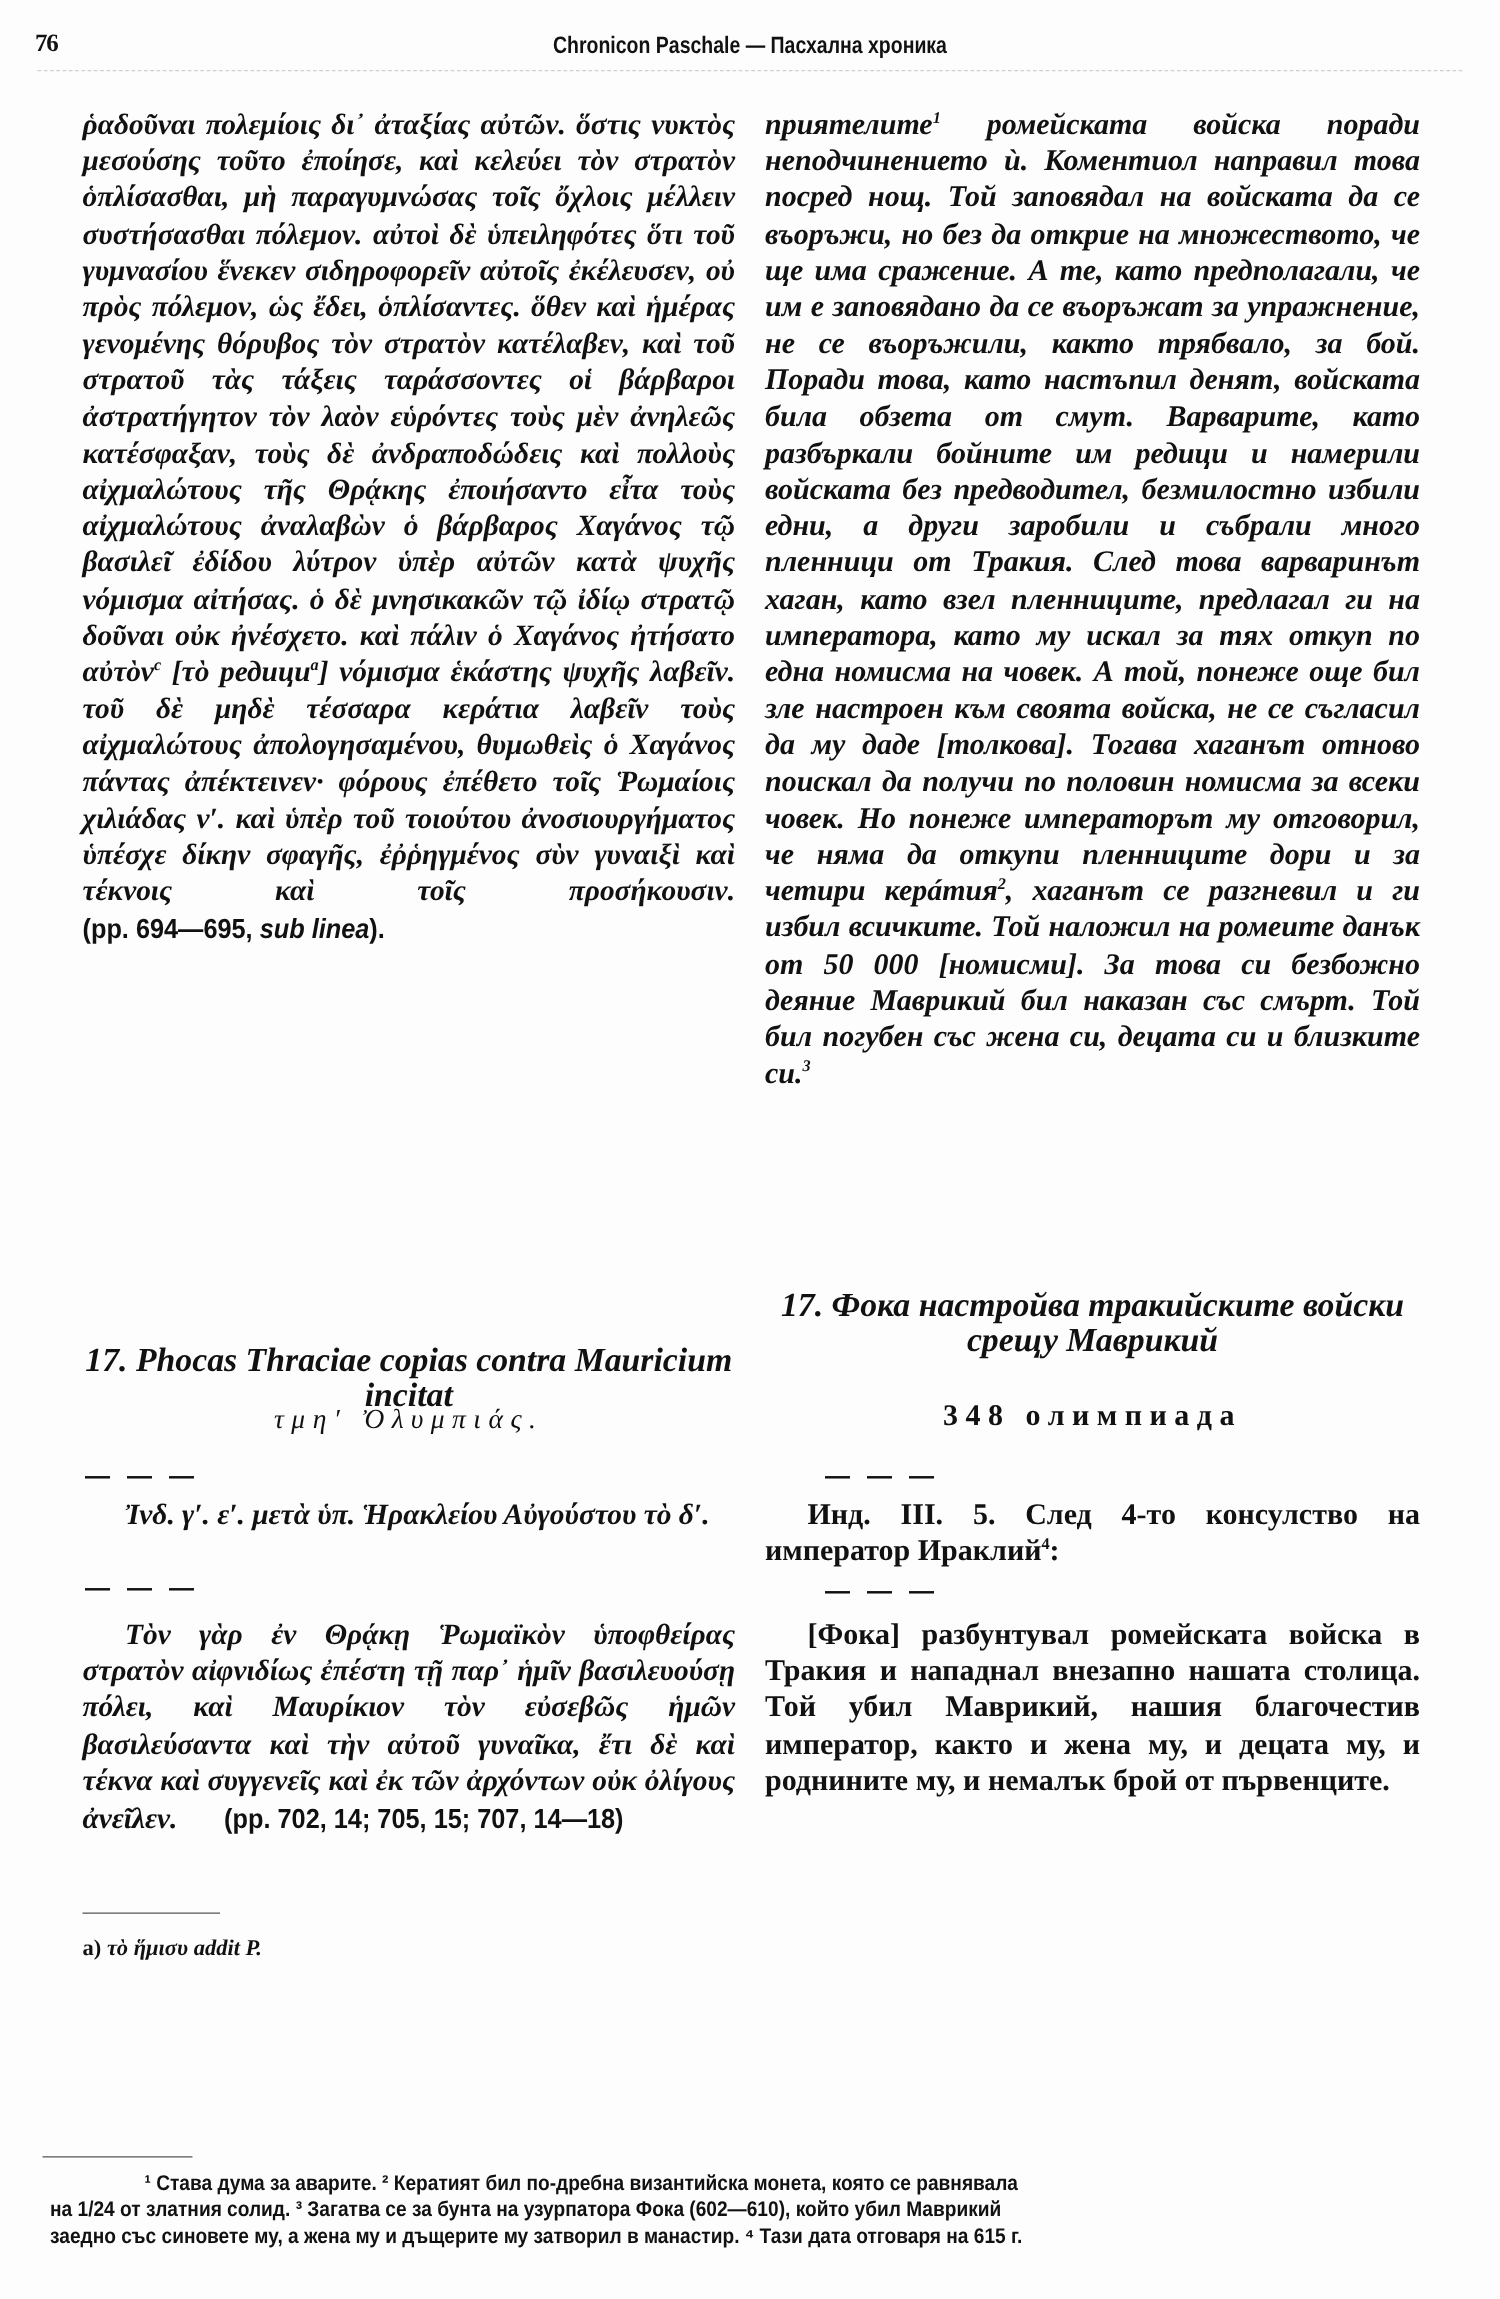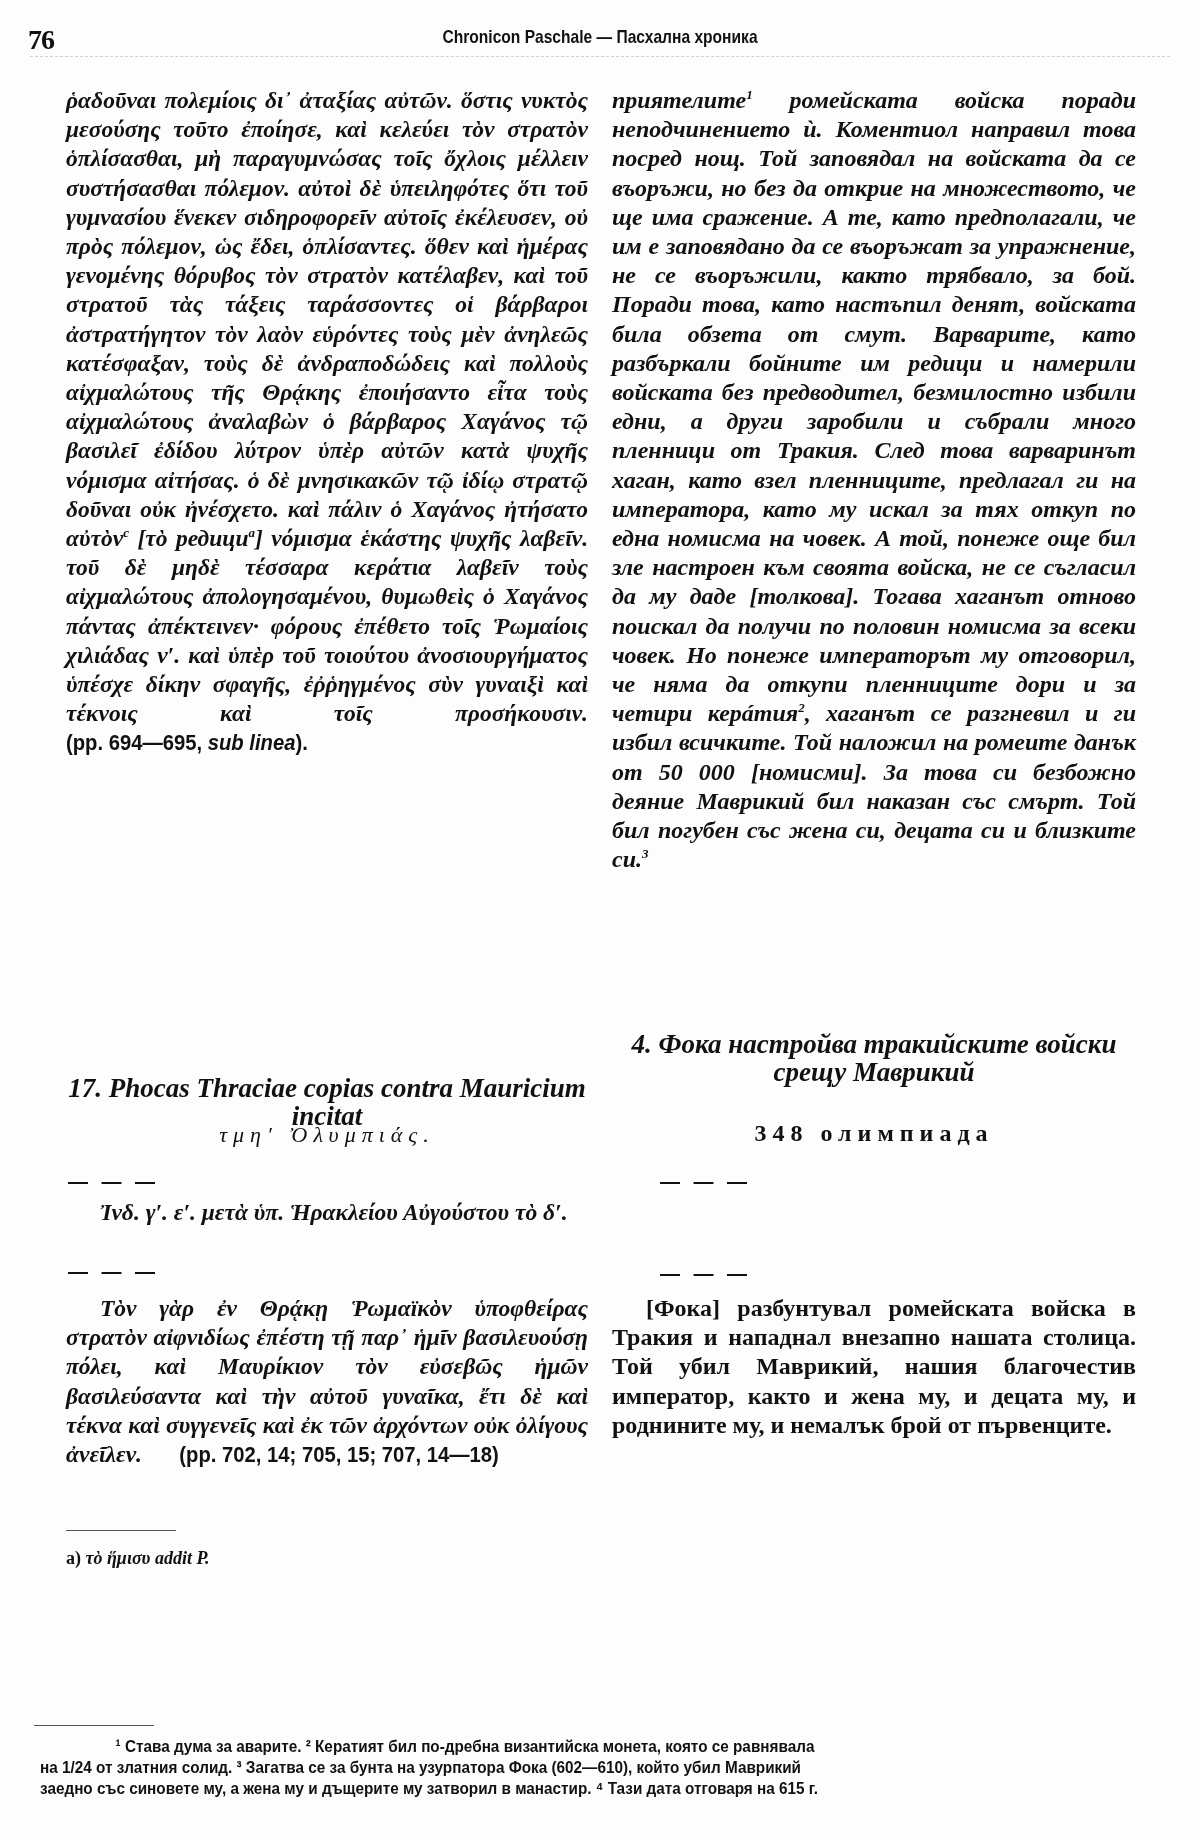--- a/index.html
+++ b/index.html
@@ -1,19 +1,19 @@
 <!DOCTYPE html>
 <html><head>
   <meta charset="utf-8">
   <style>
     html, body { margin: 0; padding: 0; background: #ffffff; }
     body { width: 1200px; height: 1839px; position: relative; overflow: hidden; color: #111; }
     .page { position: absolute; left: 0; top: 0; width: 1200px; height: 1839px; background: #fdfdfd; }
     .header { position: absolute; top: 16px; left: 28px; right: 28px; height: 40px; }
-    .page-num { position: absolute; left: 0; top: 8px; font-family: "Liberation Serif", serif; font-weight: bold; font-size: 28px; letter-spacing: -1px; }
+    .page-num { position: absolute; left: 0; top: 8px; font-family: "Liberation Serif", serif; font-weight: bold; font-size: 20px; letter-spacing: -1px; }
     .running-title { position: absolute; left: 0; right: 0; top: 10px; text-align: center; font-family: "Liberation Sans", sans-serif; font-weight: bold; font-size: 19px; transform: scaleX(0.82); }
     .header-rule { position: absolute; left: 30px; right: 30px; top: 56px; border-top: 1px dashed #d0d0d0; }
 
     .col { position: absolute; font-family: "Liberation Serif", serif; }
     .greek { font-style: italic; font-weight: bold; font-size: 23.5px; line-height: 29.2px; text-align: justify; }
     .bg { font-weight: bold; font-size: 24px; line-height: 29.2px; text-align: justify; }
     .left { left: 66px; width: 522px; }
     .right { left: 612px; width: 524px; }
     .ref { font-style: normal; font-family: "Liberation Sans", sans-serif; font-weight: bold; font-size: 22px; transform: scaleX(0.92); display: inline-block; transform-origin: left; }
     .ref i { font-style: italic; }
@@ -46,29 +46,32 @@
     <span>ῥαδοῦναι πολεμίοις δι᾽ ἀταξίας αὐτῶν. ὅστις νυκτὸς μεσούσης τοῦτο ἐποίησε, καὶ κελεύει τὸν στρατὸν ὁπλίσασθαι, μὴ παραγυμνώσας τοῖς ὄχλοις μέλλειν συστήσασθαι πόλεμον. αὐτοὶ δὲ ὑπειληφότες ὅτι τοῦ γυμνασίου ἕνεκεν σιδηροφορεῖν αὐτοῖς ἐκέλευσεν, οὐ πρὸς πόλεμον, ὡς ἔδει, ὁπλίσαντες. ὅθεν καὶ ἡμέρας γενομένης θόρυβος τὸν στρατὸν κατέλαβεν, καὶ τοῦ στρατοῦ τὰς τάξεις ταράσσοντες οἱ βάρβαροι ἀστρατήγητον τὸν λαὸν εὑρόντες τοὺς μὲν ἀνηλεῶς κατέσφαξαν, τοὺς δὲ ἀνδραποδώδεις καὶ πολλοὺς αἰχμαλώτους τῆς Θρᾴκης ἐποιήσαντο εἶτα τοὺς αἰχμαλώτους ἀναλαβὼν ὁ βάρβαρος Χαγάνος τῷ βασιλεῖ ἐδίδου λύτρον ὑπὲρ αὐτῶν κατὰ ψυχῆς νόμισμα αἰτήσας. ὁ δὲ μνησικακῶν τῷ ἰδίῳ στρατῷ δοῦναι οὐκ ἠνέσχετο. καὶ πάλιν ὁ Χαγάνος ἠτήσατο αὐτὸν</span><sup>c</sup>
     <span>[τὸ редици</span><sup>a</sup><span>] νόμισμα ἑκάστης ψυχῆς λαβεῖν. τοῦ δὲ μηδὲ τέσσαρα κεράτια λαβεῖν τοὺς αἰχμαλώτους ἀπολογησαμένου, θυμωθεὶς ὁ Χαγάνος πάντας ἀπέκτεινεν· φόρους ἐπέθετο τοῖς Ῥωμαίοις χιλιάδας ν′. καὶ ὑπὲρ τοῦ τοιούτου ἀνοσιουργήματος ὑπέσχε δίκην σφαγῆς, ἐῤῥηγμένος σὺν γυναιξὶ καὶ τέκνοις καὶ τοῖς προσήκουσιν.</span>
     <span class="ref"><span>(pp. 694—695,</span> <i>sub linea</i><span>).</span></span>
   </div>
 
   <div class="col right bg" style="top:86px;font-style:italic;">
     <span>приятелите</span><sup>1</sup><span> ромейската войска поради неподчинението ѝ. Коментиол направил това посред нощ. Той заповядал на войската да се въоръжи, но без да открие на множеството, че ще има сражение. А те, като предполагали, че им е заповядано да се въоръжат за упражнение, не се въоръжили, както трябвало, за бой. Поради това, като настъпил денят, войската била обзета от смут. Варварите, като разбъркали бойните им редици и намерили войската без предводител, безмилостно избили едни, а други заробили и събрали много пленници от Тракия. След това варваринът хаган, като взел пленниците, предлагал ги на императора, като му искал за тях откуп по една номисма на човек. А той, понеже още бил зле настроен към своята войска, не се съгласил да му даде [толкова]. Тогава хаганът отново поискал да получи по половин номисма за всеки човек. Но понеже императорът му отговорил, че няма да откупи пленниците дори и за четири керáтия</span><sup>2</sup><span>, хаганът се разгневил и ги избил всичките. Той наложил на ромеите данък от 50 000 [номисми]. За това си безбожно деяние Маврикий бил наказан със смърт. Той бил погубен със жена си, децата си и близките си.</span><sup>3</sup>
   </div>
 
   <div class="sec-title" style="left:66px; width:522px; top:1030px;margin-top:44px;">17. Phocas Thraciae copias contra Mauricium incitat</div>
-  <div class="sec-title" style="left:612px; width:524px; top:1030px;">4. Фока настройва тракийските войски срещу Маврикий</div>
+  <div class="sec-title" style="left:612px; width:524px; top:1030px;">17. Фока настройва тракийските войски срещу Маврикий</div>
 
   <div class="olymp" style="left:66px; width:522px; top:1122px; font-size:22px; font-style:italic;">τμη′ Ὀλυμπιάς.</div>
   <div class="olymp" style="left:612px; width:524px; top:1120px; font-size:24px; font-weight:bold;">348 олимпиада</div>
 
   <div class="dashes" style="left:68px; top:1170px;">— — —</div>
   <div class="dashes" style="left:660px; top:1170px;">— — —</div>
 
   <div class="col left greek indent" style="top:1198px;">Ἰνδ. γ′. ε′. μετὰ ὑπ. Ἡρακλείου Αὐγούστου τὸ δ′.</div>
+  <div class="col right bg indent" style="top:1198px;">
+    <span>Инд. III. 5. След 4-то консулство на император Ираклий</span><sup>4</sup><span>:</span>
+  </div>
 
   <div class="dashes" style="left:68px; top:1260px;">— — —</div>
   <div class="dashes" style="left:660px; top:1262px;">— — —</div>
 
   <div class="col left greek indent" style="top:1294px;">
     <span>Τὸν γὰρ ἐν Θρᾴκῃ Ῥωμαϊκὸν ὑποφθείρας στρατὸν αἰφνιδίως ἐπέστη τῇ παρ᾽ ἡμῖν βασιλευούσῃ πόλει, καὶ Μαυρίκιον τὸν εὐσεβῶς ἡμῶν βασιλεύσαντα καὶ τὴν αὐτοῦ γυναῖκα, ἔτι δὲ καὶ τέκνα καὶ συγγενεῖς καὶ ἐκ τῶν ἀρχόντων οὐκ ὀλίγους ἀνεῖλεν.</span>
     <span class="ref">(pp. 702, 14; 705, 15; 707, 14—18)</span>
   </div>
   <div class="col right bg indent" style="top:1294px;">[Фока] разбунтувал ромейската войска в Тракия и нападнал внезапно нашата столица. Той убил Маврикий, нашия благочестив император, както и жена му, и децата му, и роднините му, и немалък брой от първенците.</div>
 

